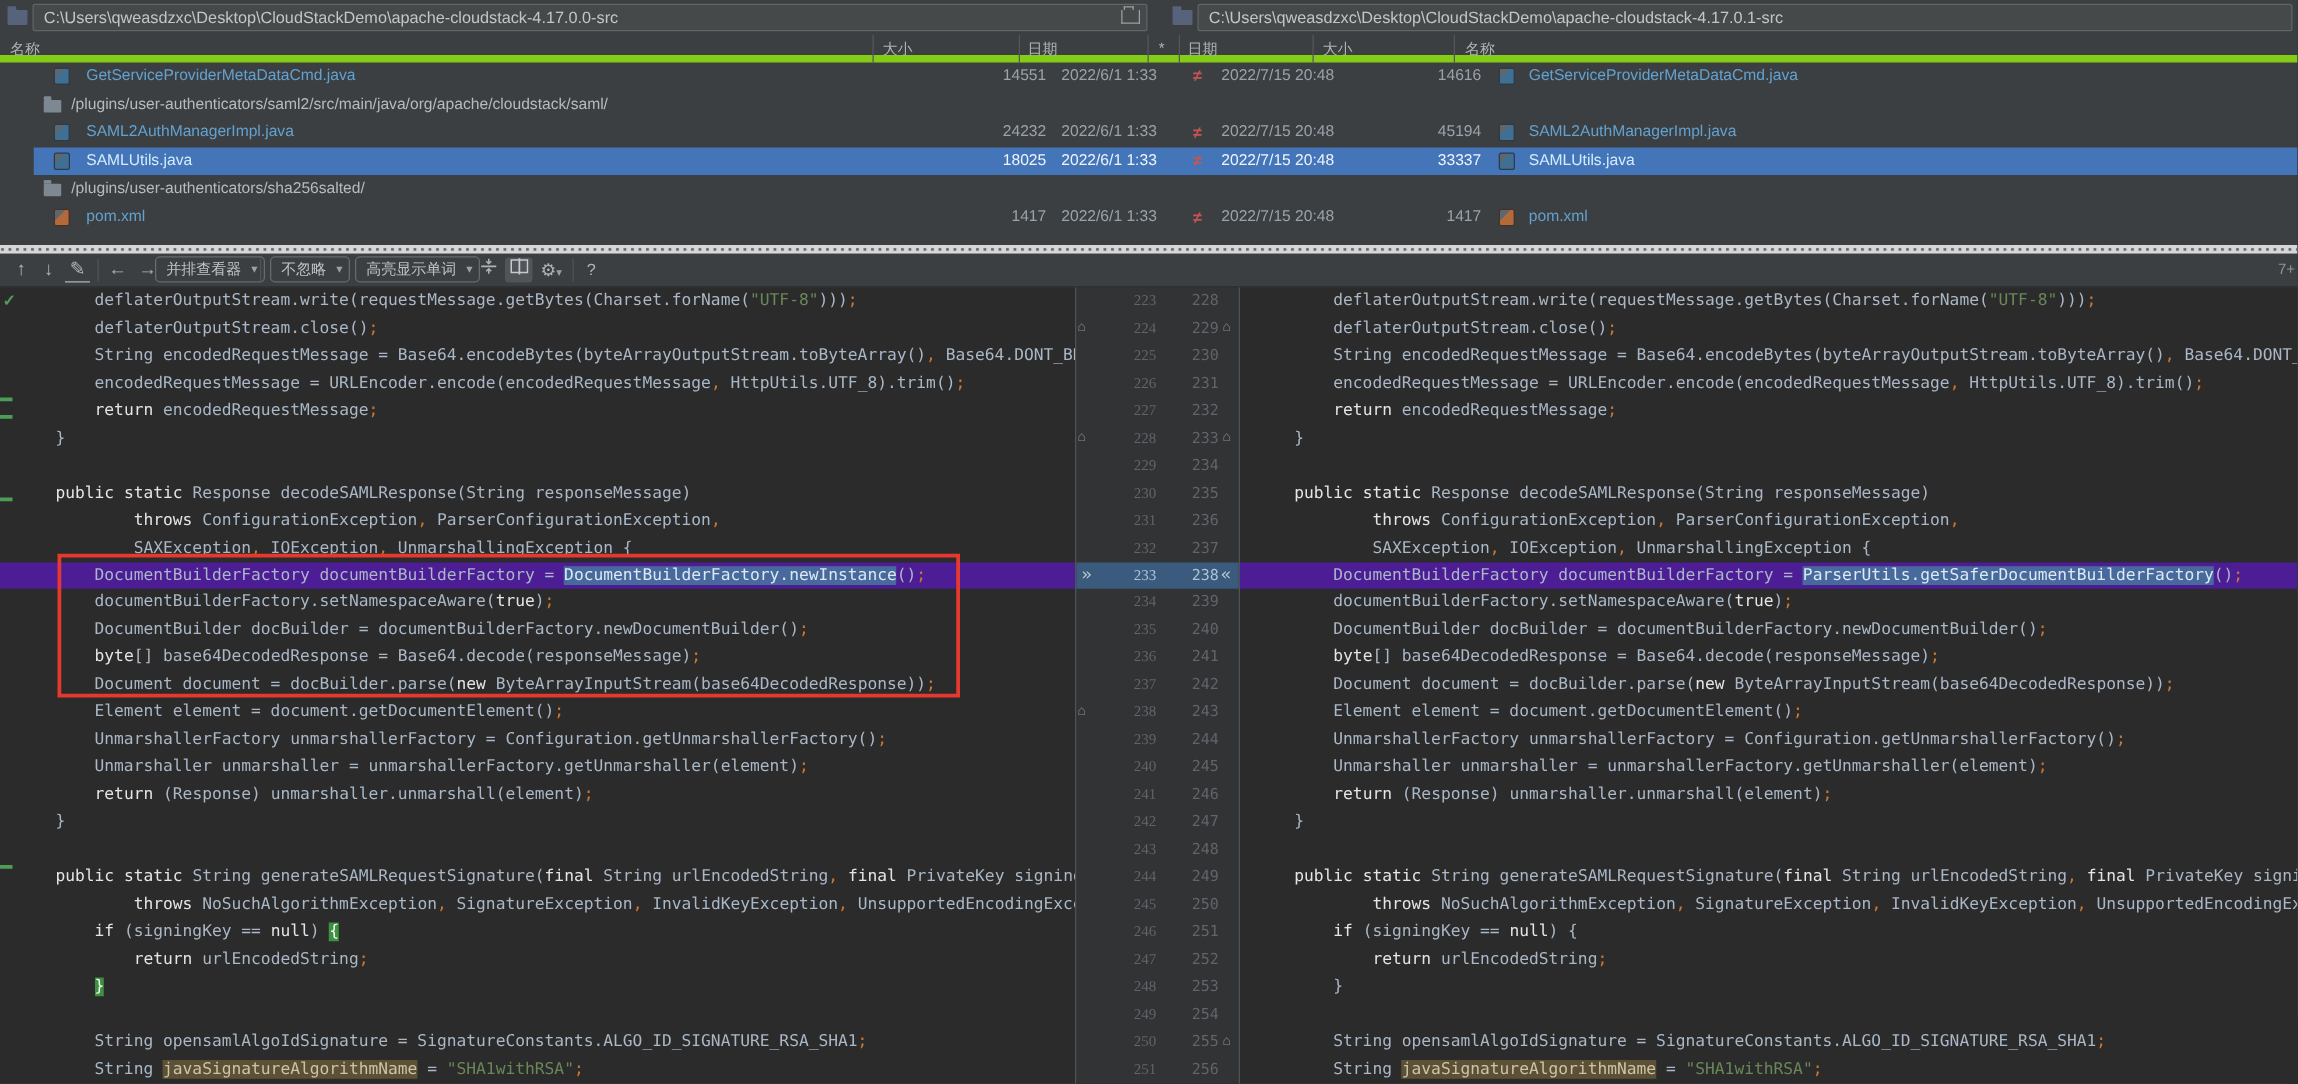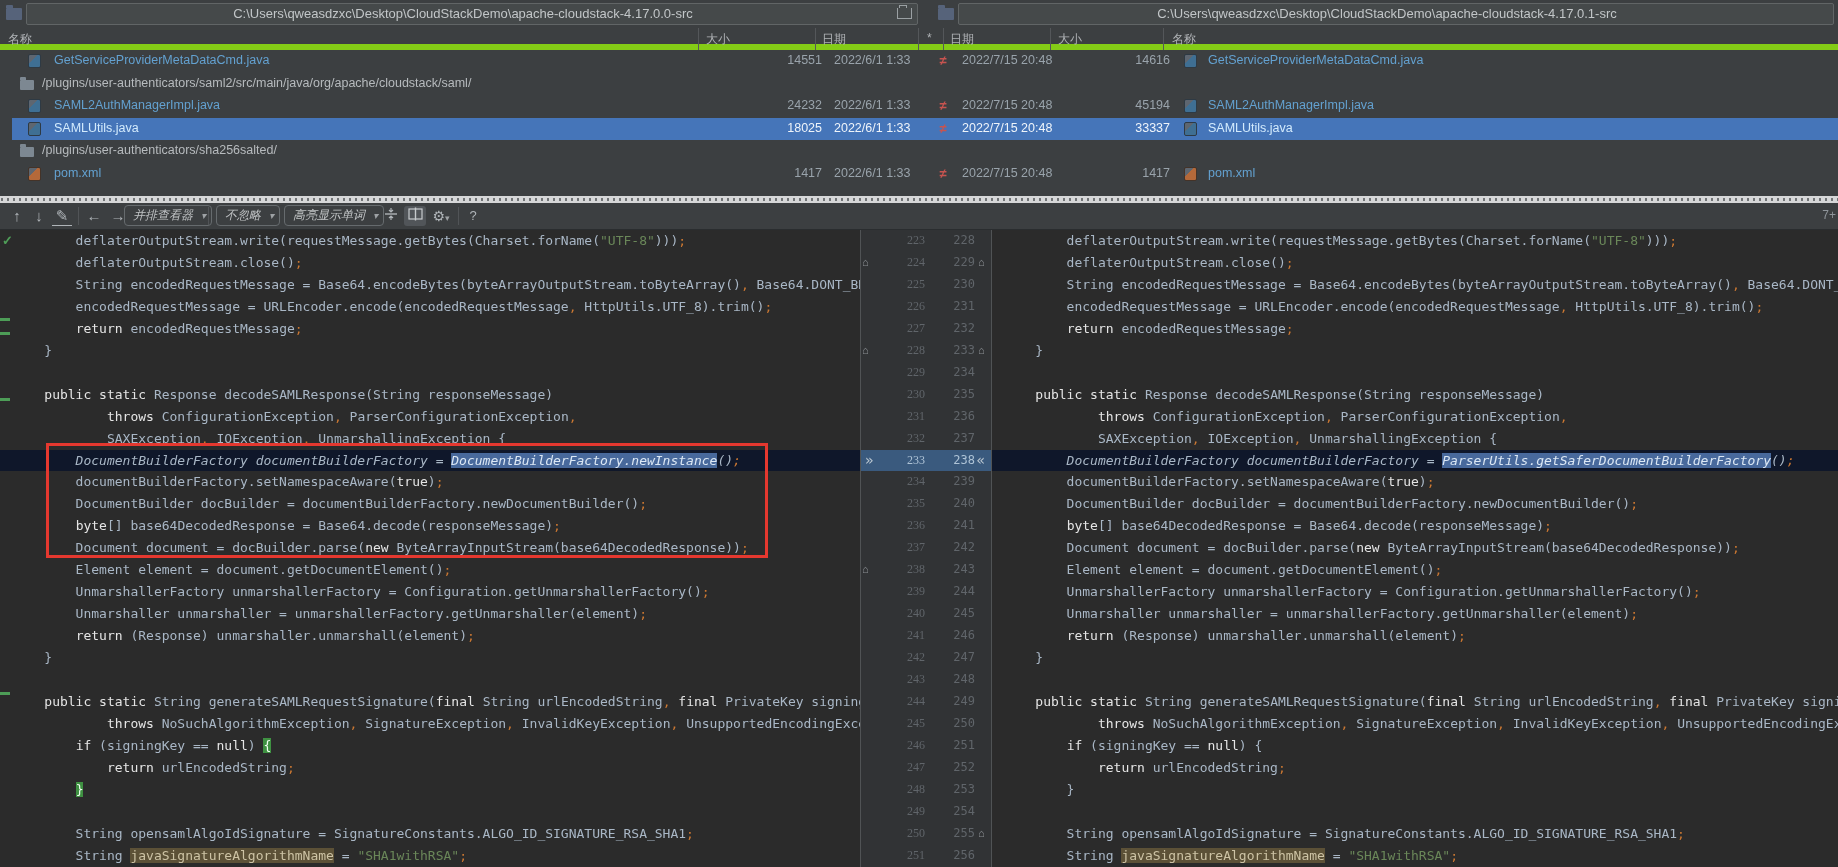--- a/index.html
+++ b/index.html
@@ -1,34 +1,34 @@
 <!DOCTYPE html>
 <html><head>
 <meta charset="utf-8">
 <style>
   * { margin:0; padding:0; box-sizing:border-box; }
   html,body { width:1838px; height:867px; overflow:hidden; background:#3c3f41;
               font-family:"Liberation Sans", sans-serif; }
   #app { position:relative; width:1838px; height:867px; background:#3c3f41; color:#bbbdbf; }
 
   
-  #pathbars { position:absolute; top:0; left:0; width:1836px; height:28px;text-align:center; }
+  #pathbars { position:absolute; top:0; left:0; width:1836px; height:28px; }
   .pfolder { position:absolute; top:8px; width:16px; height:12px; background:#56637a; border-radius:1px; }
   .pfolder:before { content:""; position:absolute; top:-3px; left:0; width:7px; height:3px; background:#56637a; border-radius:1px 1px 0 0; }
   .pfield { position:absolute; top:3px; height:22px; background:#45494a; border:1px solid #616566; border-radius:2px;
             color:#c2c6c8; font-size:13px; line-height:20px; padding:0 26px 0 8px; white-space:nowrap; overflow:hidden; }
   .browse { position:absolute; top:4px; right:5px; width:15px; height:11px; border:1px solid #9aa0a3; border-top:none; }
   .browse:before { content:""; position:absolute; top:-3px; left:1px; width:6px; height:2px; border:1px solid #9aa0a3; border-bottom:none; }
 
   
   #dtable { position:absolute; top:28px; left:0; width:1838px; height:157px; }
   #thead { position:absolute; top:0; left:0; right:0; height:22px; border-bottom:6px solid #84cc16; color:#b0b3b6; font-size:12px; }
   .hlabel { position:absolute; top:3px; }
   .hsep { position:absolute; top:0; width:1px; height:22px; background:#54575a; }
-  #trows { position:absolute; top:22px; left:0; right:0;padding-left:12px; }
+  #trows { position:absolute; top:22px; left:15px; right:0;padding-left:12px; }
   .trow { position:relative; height:22.5px; font-size:12.5px; }
   .trow.sel { background:#4575b9; }
   .cell { position:absolute; top:3px; white-space:nowrap; }
   .fname  { left:42px;  color:#63a1d0; }
   .fname2 { left:1196px; color:#63a1d0; }
   .sel .fname, .sel .fname2 { color:#d3ebfd; }
   .size1 { left:700px; width:110px; text-align:right; color:#99a3ab; }
   .date1 { left:822px; color:#99a3ab; }
   .neq   { left:918px; width:26px; text-align:center; color:#c75450; font-weight:bold; font-size:13px; }
   .date2 { left:950px; color:#99a3ab; }
@@ -48,35 +48,35 @@
   #dotstrip { position:absolute; top:196px; left:0; width:1838px; height:7px; background:#d6d7d8;
               background-image:radial-gradient(circle at 2px 3.5px, #6f7274 1.1px, transparent 1.5px);
               background-size:6px 7px; }
 
   
   #toolbar { position:absolute; top:203px; left:0; width:1838px; height:27px; background:#3c3f41;
              border-bottom:1px solid #2a2d2f; font-size:12px; color:#c0c3c5; }
   .tbi { position:absolute; top:3px; height:20px; line-height:20px; text-align:center; color:#afb4b8; font-size:15px; }
   .tsep { position:absolute; top:4px; width:1px; height:18px; background:#515457; }
   .dd { position:absolute; top:2px; height:21px; line-height:19px; border:1px solid #666b6e; border-radius:4px;
-        padding:0 18px 0 8px; color:#c0c3c5;font-style:italic; }
+        padding:0 18px 0 8px; color:#c0c3c5; }
   .dd .caret { position:absolute; right:5px; top:0; color:#9da1a4; font-size:10px; }
   .activebox { background:#515559; border-radius:3px; }
   #morebadge { position:absolute; top:5px; right:2px; color:#8e9499; font-size:12px; }
 
   
   #editor { position:absolute; top:230px; left:0; width:1838px; height:637px; background:#2b2b2b; }
   #lpane  { position:absolute; left:0; top:0; width:860px; height:637px; overflow:hidden; }
   #gutter { position:absolute; left:860px; top:0; width:132px; height:637px; background:#313335;
             border-left:1px solid #505355; border-right:1px solid #505355; }
   #rpane  { position:absolute; left:992px; top:0; width:846px; height:637px; overflow:hidden; }
   .cl { height:21.965px; line-height:21.965px; white-space:pre; overflow:hidden;
         font-family:"DejaVu Sans Mono","Liberation Mono",monospace; font-size:13px; color:#a9b7c6; padding-left:13px; }
   #rpane .cl { padding-left:12px; }
-  .cl.chg { background:#0f172a;font-style:italic; }
+  .cl.chg { background:#4c1d95; }
   .tk-d { color:#a9b7c6; } .tk-k { color:#e5e5e5; } .tk-s { color:#6a8759; } .tk-p { color:#cc7832; }
   .tk-w { background:#48699c; color:#dce8f5; }
   .tk-t { background:#5c5137; color:#cdc3a5; }
   .tk-g { background:#3f9142; color:#f0fff0; }
   .grow { position:relative; display:flex; height:21.965px; line-height:21.965px; padding-left:6px;
           font-family:"DejaVu Sans Mono","Liberation Mono",monospace; font-size:12px; color:#60656a; }
   .grow .n1 { width:58px; text-align:right;font-family:Liberation Serif, serif; }
   .grow .n2 { width:50px; text-align:right; }
   .grow.chg { background:#3a5a7e; color:#aec3d6; }
   .chev { position:absolute; top:0; color:#bcc8d2; font-size:14px; }

